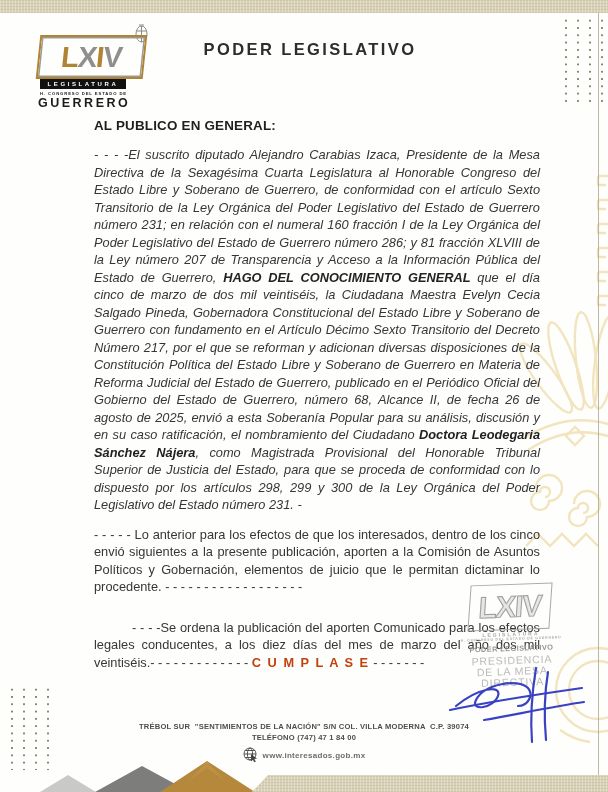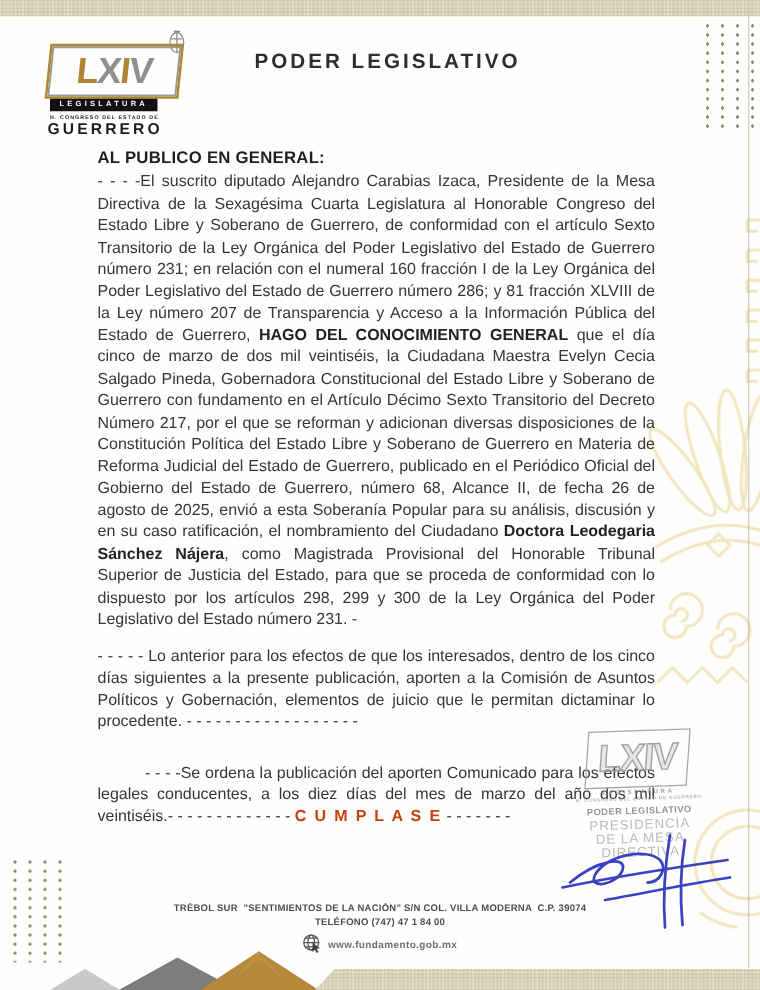--- a/index.html
+++ b/index.html
@@ -48,26 +48,26 @@
   .congreso{position:absolute;left:2px;top:67px;width:86px;font-size:4.2px;font-weight:bold;
     letter-spacing:.9px;color:#222;text-align:center;white-space:nowrap;}
   .guerrero{position:absolute;left:0px;top:72px;width:92px;font-size:12.5px;font-weight:bold;
     letter-spacing:2.5px;color:#1c1c1c;white-space:nowrap;}
   .doc-title{
     position:absolute;left:130px;top:40px;width:360px;text-align:center;
     font-size:16.5px;font-weight:bold;letter-spacing:2.4px;color:#2d2d2d;white-space:nowrap;
   }
 
   
-  .content{position:absolute;left:78px;top:118px;width:446px;}
+  .content{position:absolute;left:94px;top:118px;width:446px;}
   .salutation{font-size:13.4px;font-weight:bold;color:#1f1f1f;letter-spacing:.2px;}
   .para{
     margin:0;text-align:justify;font-size:12.8px;line-height:17.5px;color:#363636;
   }
-  .p1{margin-top:3px;}
+  .p1{margin-top:13px;font-style:italic;}
   .p2{margin-top:12px;}
   .p3{margin-top:23px;text-indent:38px;}
   .bold{font-weight:bold;color:#222;}
   .cumplase{font-weight:bold;letter-spacing:1.5px;color:#c2410c;}
 
   
   .stamp{position:absolute;left:452px;top:584px;width:118px;transform:rotate(-2deg);opacity:.92;}
   .stamp-frame{
     position:relative;width:80px;height:44px;margin:0 auto;
     border:1.5px solid #a0a0a0;transform:skewX(-6deg);
@@ -134,21 +134,21 @@
   </div>
   <div class="legis-bar">LEGISLATURA</div>
   <div class="congreso">H. CONGRESO DEL ESTADO DE</div>
   <div class="guerrero">GUERRERO</div>
 </div>
 <div class="doc-title">PODER LEGISLATIVO</div>
 
 <div class="content">
   <div class="salutation">AL PUBLICO EN GENERAL:</div>
   <p class="para p1"><span>- - - -El suscrito diputado Alejandro Carabias Izaca, Presidente de la Mesa Directiva de la Sexagésima Cuarta Legislatura al Honorable Congreso del Estado Libre y Soberano de Guerrero, de conformidad con el artículo Sexto Transitorio de la Ley Orgánica del Poder Legislativo del Estado de Guerrero número 231; en relación con el numeral 160 fracción I de la Ley Orgánica del Poder Legislativo del Estado de Guerrero número 286; y 81 fracción XLVIII de la Ley número 207 de Transparencia y Acceso a la Información Pública del Estado de Guerrero, </span><span class="bold">HAGO DEL CONOCIMIENTO GENERAL</span><span> que el día cinco de marzo de dos mil veintiséis, la Ciudadana Maestra Evelyn Cecia Salgado Pineda, Gobernadora Constitucional del Estado Libre y Soberano de Guerrero con fundamento en el Artículo Décimo Sexto Transitorio del Decreto Número 217, por el que se reforman y adicionan diversas disposiciones de la Constitución Política del Estado Libre y Soberano de Guerrero en Materia de Reforma Judicial del Estado de Guerrero, publicado en el Periódico Oficial del Gobierno del Estado de Guerrero, número 68, Alcance II, de fecha 26 de agosto de 2025, envió a esta Soberanía Popular para su análisis, discusión y en su caso ratificación, el nombramiento del Ciudadano </span><span class="bold">Doctora Leodegaria Sánchez Nájera</span><span>, como Magistrada Provisional del Honorable Tribunal Superior de Justicia del Estado, para que se proceda de conformidad con lo dispuesto por los artículos 298, 299 y 300 de la Ley Orgánica del Poder Legislativo del Estado número 231. -</span></p>
-  <p class="para p2">- - - - - Lo anterior para los efectos de que los interesados, dentro de los cinco días siguientes a la presente publicación, aporten a la Comisión de Asuntos Políticos y Gobernación, elementos de juicio que le permitan dictaminar lo procedente. - - - - - - - - - - - - - - - - - -</p>
+  <p class="para p2">- - - - - Lo anterior para los efectos de que los interesados, dentro de los cinco envió siguientes a la presente publicación, aporten a la Comisión de Asuntos Políticos y Gobernación, elementos de juicio que le permitan dictaminar lo procedente. - - - - - - - - - - - - - - - - - -</p>
   <p class="para p3"><span>- - - -Se ordena la publicación del aporten Comunicado para los efectos legales conducentes, a los diez días del mes de marzo del año dos mil veintiséis.- - - - - - - - - - - - - </span><span class="cumplase">C U M P L A S E</span><span> - - - - - - -</span></p>
 </div>
 
 <div class="stamp">
   <div class="stamp-frame">
     <div class="stamp-lxiv">LXIV</div>
   </div>
   <div class="stamp-legis">LEGISLATURA</div>
   <div class="stamp-congreso">H. CONGRESO DEL ESTADO DE GUERRERO</div>
   <div class="stamp-poder">PODER LEGISLATIVO</div>
@@ -173,21 +173,21 @@
   <div class="line line2">TELÉFONO (747) 47 1 84 00</div>
   <div class="web-row">
     <svg width="16" height="16" viewBox="0 0 16 16">
       <g fill="none" stroke="#555" stroke-width="1">
         <circle cx="7" cy="7" r="6"></circle>
         <ellipse cx="7" cy="7" rx="2.6" ry="6"></ellipse>
         <path d="M1,7 h12 M1.8,3.5 h10.4 M1.8,10.5 h10.4"></path>
       </g>
       <path d="M8,7 l6,4.5 -2.6,.4 1.4,2.6 -1.5,.8 -1.4,-2.6 -1.9,1.8 z" fill="#444"></path>
     </svg>
-    <span class="web-text">www.fundamento.gob.mx</span>
+    <span class="web-text">www.interesados.gob.mx</span>
   </div>
 </div>
 
 <svg class="mountains" width="240" height="36" viewBox="0 0 240 36">
   <polygon points="10,36 38,19 66,36" fill="#c9c9c7"></polygon>
   <polygon points="65,36 112,10 160,36" fill="#7d7d7b"></polygon>
   <polygon points="130,36 177,5 225,36" fill="#b5883b"></polygon>
   <polygon points="158,26 177,5 196,26 177,12" fill="#c59a4e" opacity=".5"></polygon>
 </svg>
 <div class="bottom-bar strip"></div>

